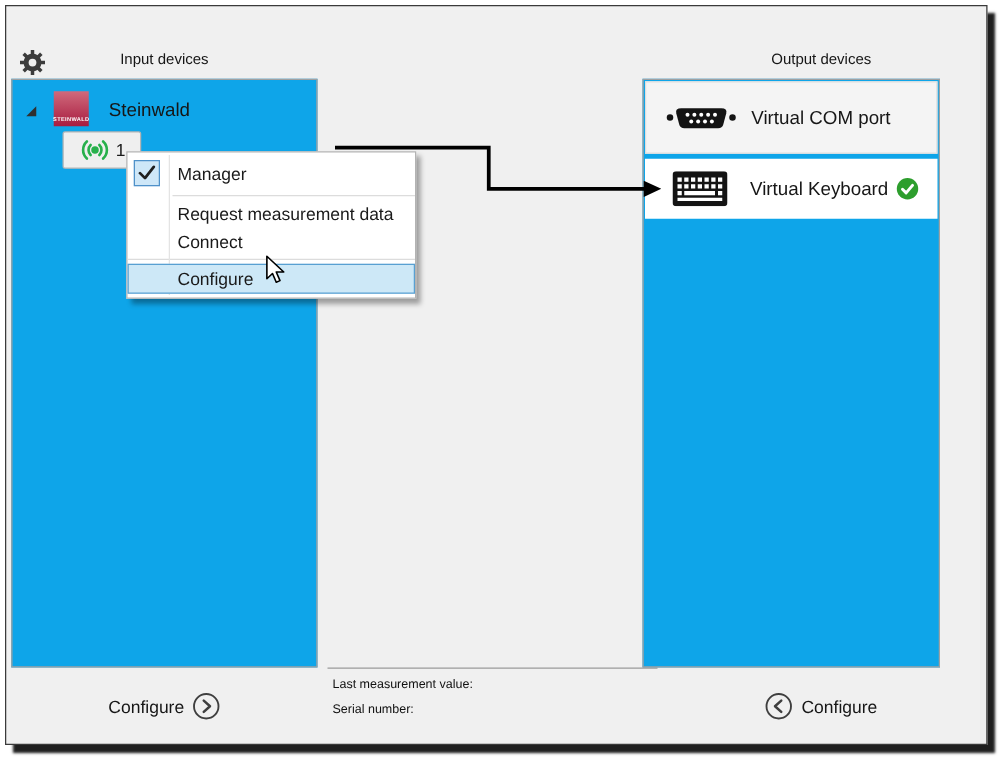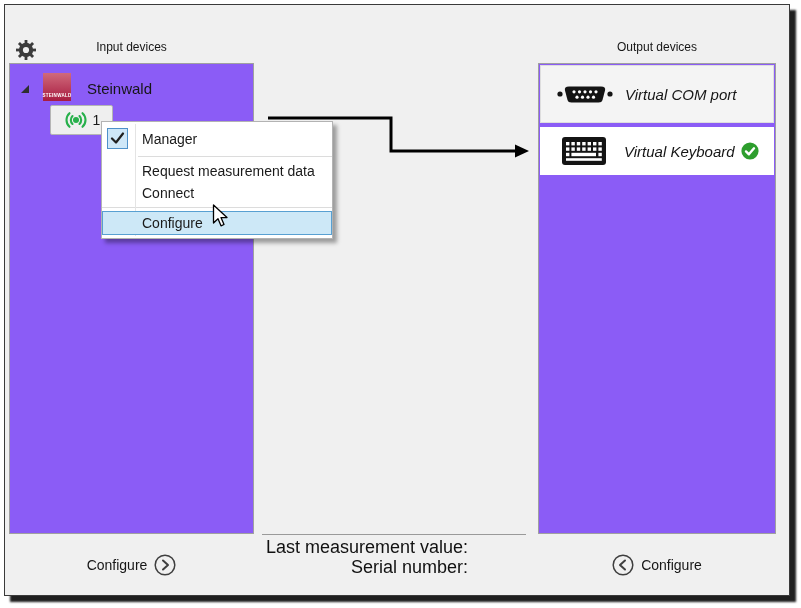--- a/index.html
+++ b/index.html
@@ -17,24 +17,24 @@
   .tb-btn { position:absolute; top:0; width:36px; height:28px; text-align:center;
             line-height:28px; font-size:15px; color:#222; cursor:default; }
   .tb-help { left:688px; }
   .tb-close { left:736px; font-size:14px; }
   
   .gear-btn { position:absolute; left:9px; top:33px; width:24px; height:24px; }
   .hdr { position:absolute; top:35px; font-size:12px; color:#161616; text-align:center; }
   .hdr-input { left:4px; width:245px; }
   .hdr-output { left:533px; width:238px; }
   
-  .panel { position:absolute; top:58px; height:471px; background:#8b5cf6;
+  .panel { position:absolute; top:58px; height:471px; background:#0ea5e9;
            border:1px solid #a0a0a0; }
   .panel-left { left:4px; width:245px; }
-  .panel-right { left:533px; width:238px;font-style:italic; }
+  .panel-right { left:509px; width:238px; }
   
   .expander { position:absolute; left:10px; top:20px; width:10px; height:10px; }
   .logo { position:absolute; left:33px; top:9px; width:28px; height:28px;
           background:linear-gradient(180deg,#d06a7c 0%, #a81c40 100%);
           display:flex; align-items:flex-end; justify-content:center; }
   .logo span { font-size:4.5px; font-weight:bold; color:#ffffff; letter-spacing:0.3px;
                padding-bottom:3px; }
   .tree-root-label { position:absolute; left:77px; top:16px; font-size:15px; color:#161616; }
   .device-btn { position:absolute; left:40px; top:41px; width:63px; height:30px;
                 background:#efefef; border:1px solid #b5b5b5; border-radius:2px;
@@ -63,22 +63,22 @@
               background:#cee7f8; border:1px solid #4f91c9;
               display:flex; align-items:center; justify-content:center; }
   .ctx-sep { height:1px; background:#dcdcdc; margin:3px 0; }
   .ctx-sep-indent { margin-left:36px; }
   .ctx-item-hl { height:24px; line-height:22px; background:#cde8f7;
                  border:1px solid #58a0d2; padding-left:39px; }
   .cursor { position:absolute; left:207px; top:199px; z-index:20; }
   
   .details-sep { position:absolute; left:257px; top:529px; width:264px; height:1px;
                  background:#9a9a9a; }
-  .details { position:absolute; left:261px; top:533px; font-size:18px; color:#111;
-             line-height:19.5px;text-align:right; }
+  .details { position:absolute; left:261px; top:533px; font-size:10px; color:#111;
+             line-height:19.5px; }
   .footer { position:absolute; top:545px; height:30px; display:flex;
             align-items:center; justify-content:center; gap:7px; }
   .footer-left { left:4px; width:245px; }
   .footer-right { left:533px; width:238px; }
   .footer-label { font-size:14px; color:#161616; }
 </style>
 </head>
 <body>
 
 <div class="window">

